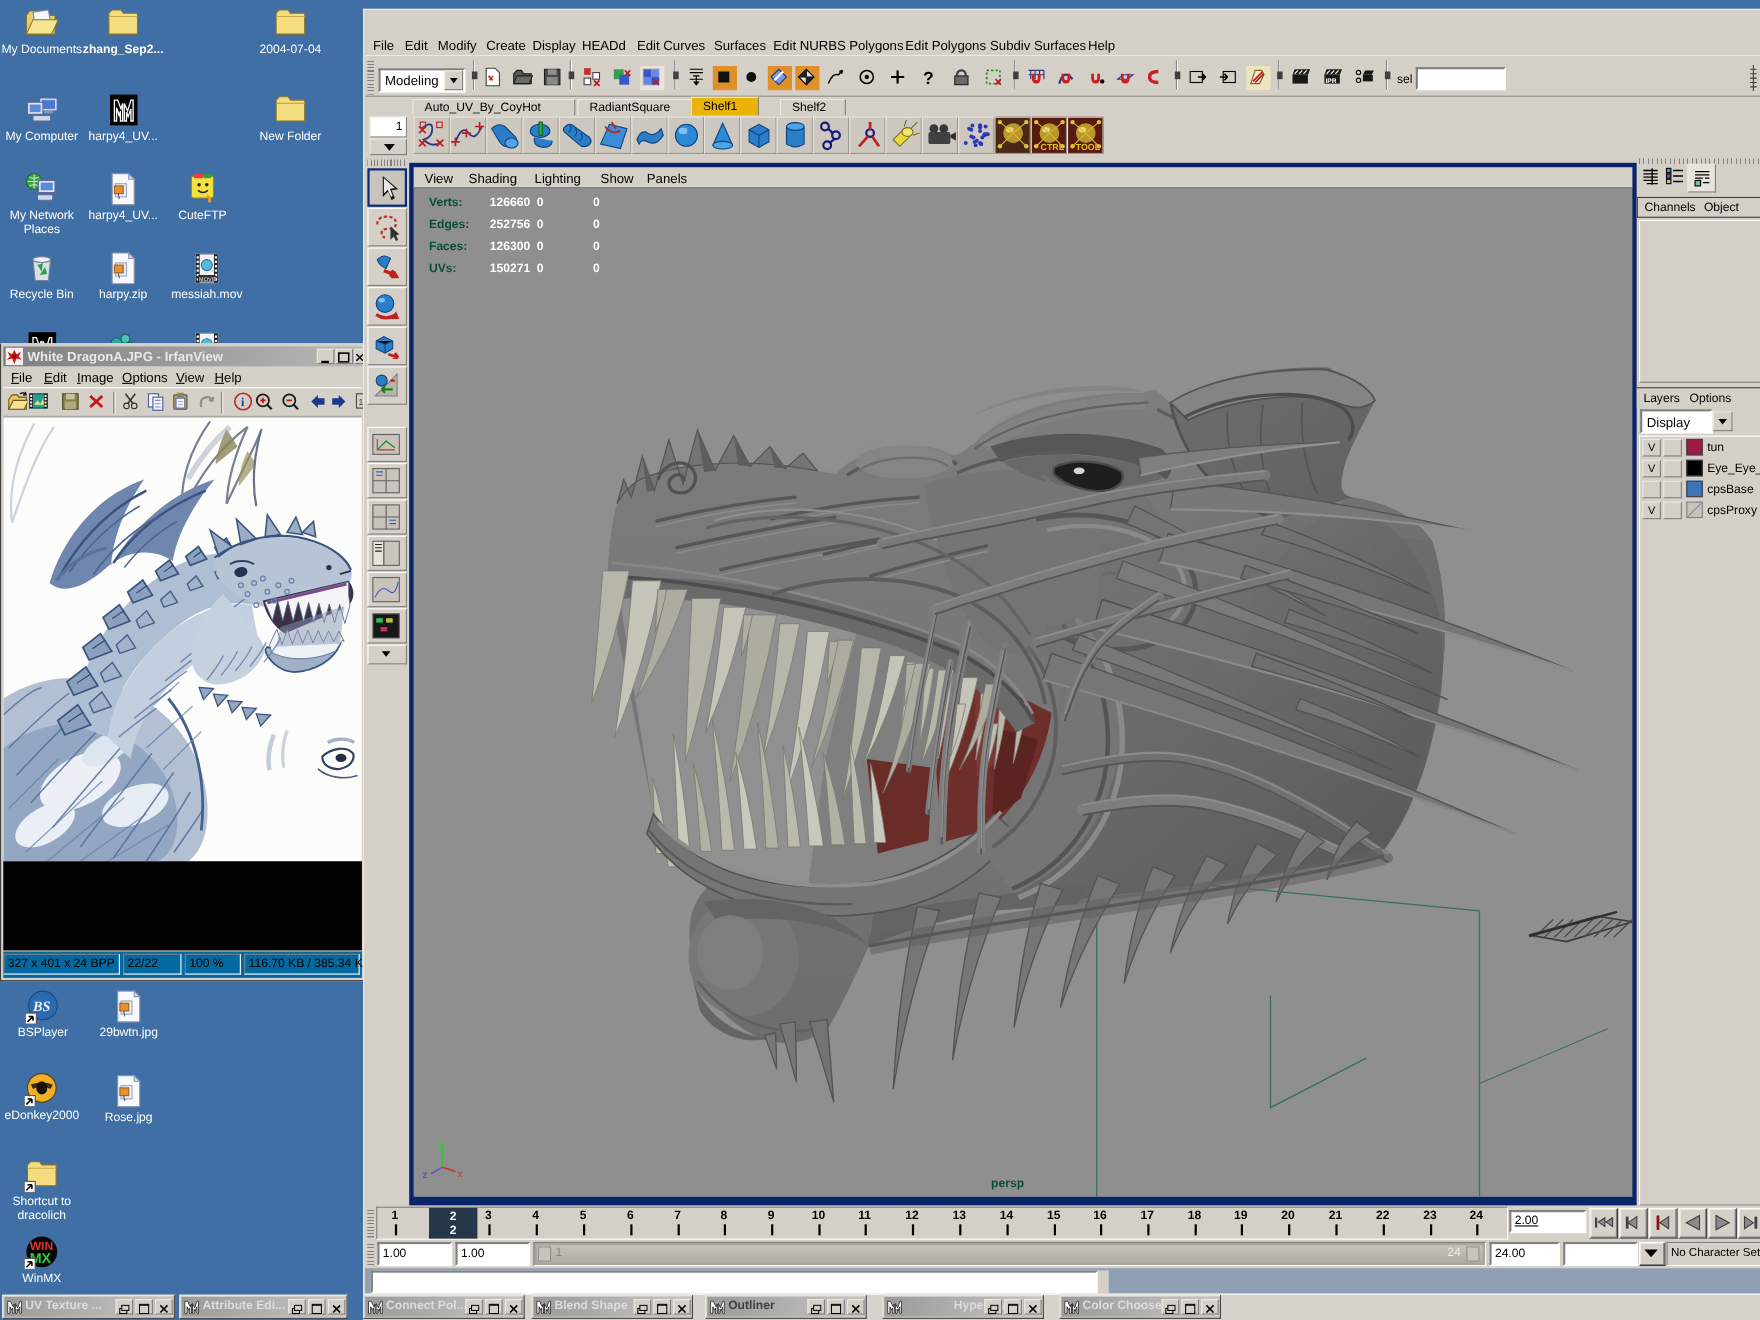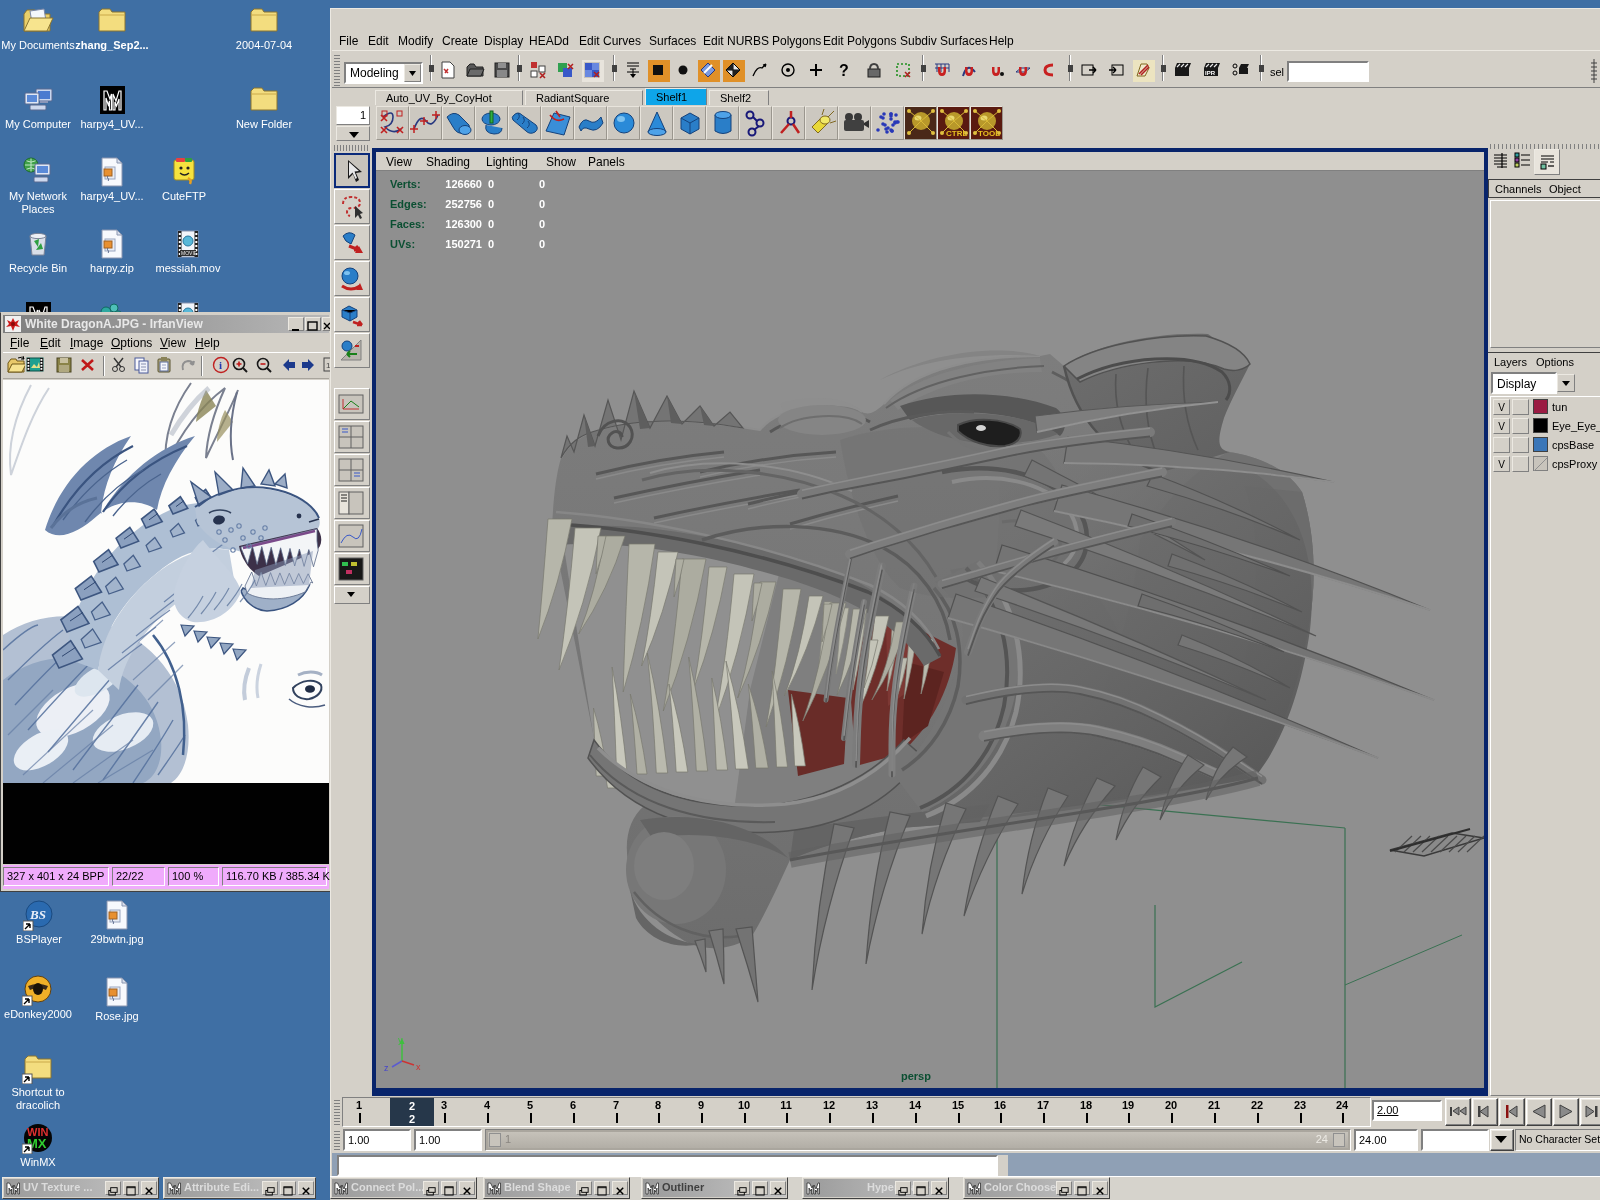--- a/index.html
+++ b/index.html
@@ -400,21 +400,21 @@
         <path d="M217 263 L230 264 L221 274 Z" fill="#93a7c2" stroke="#3d5680" stroke-width="1.2"></path>
         <path d="M230 269 L243 270 L234 280 Z" fill="#93a7c2" stroke="#3d5680" stroke-width="1.2"></path>
         <path d="M290 308 C298 300 312 298 318 305 C320 311 315 317 306 319 C297 320 290 315 290 308 Z" fill="none" stroke="#32425e" stroke-width="2"></path>
         <ellipse cx="307" cy="309" rx="5" ry="3.8" fill="#202c44"></ellipse>
         <path d="M286 319 C295 327 310 329 322 325" fill="none" stroke="#4a5c7e" stroke-width="1.5"></path>
         <path d="M295 295 C303 291 313 291 319 295" fill="none" stroke="#6a7ea0" stroke-width="3" opacity="0.6"></path>
         <path d="M246 288 C242 298 240 310 242 320" fill="none" stroke="#8a9cba" stroke-width="4" opacity="0.5"></path>
         <path d="M258 284 C254 296 253 308 255 318" fill="none" stroke="#9aaac4" stroke-width="3" opacity="0.5"></path>
       </svg></div>
 <div class="abs" style="left:2px;top:470px;width:326px;height:81px;background:#010101;"></div>
-<div class="abs" style="left:2px;top:552px;width:326px;height:24px;background:#f0abfc;">
+<div class="abs" style="left:2px;top:552px;width:326px;height:24px;background:#0369a1;">
       <div class="abs" style="left:0px;top:2px;width:106px;height:19px;border:1px solid #808080;border-bottom-color:#fff;border-right-color:#fff;font-size:11px;">
         <span class="abs" style="left:3px;top:2px;white-space:nowrap;">327 x 401 x 24 BPP</span>
       </div>
       <div class="abs" style="left:109px;top:2px;width:53px;height:19px;border:1px solid #808080;border-bottom-color:#fff;border-right-color:#fff;font-size:11px;">
         <span class="abs" style="left:3px;top:2px;white-space:nowrap;">22/22</span>
       </div>
       <div class="abs" style="left:165px;top:2px;width:51px;height:19px;border:1px solid #808080;border-bottom-color:#fff;border-right-color:#fff;font-size:11px;">
         <span class="abs" style="left:3px;top:2px;white-space:nowrap;">100 %</span>
       </div>
       <div class="abs" style="left:219px;top:2px;width:105px;height:19px;border:1px solid #808080;border-bottom-color:#fff;border-right-color:#fff;font-size:11px;">
@@ -599,21 +599,21 @@
       </div>
   </div>
 
   <div class="abs" id="shelftabs" style="left:1px; top:79px; right:0; height:17px; background:#d4d0c8; font-size:11px;">
     <div class="abs raised2" style="left:43px;top:2px;width:148px;height:15px;border-bottom:none;">
         <span class="abs" style="left:10px;top:1px;">Auto_UV_By_CoyHot</span>
       </div>
     <div class="abs raised2" style="left:193px;top:2px;width:118px;height:15px;border-bottom:none;">
         <span class="abs" style="left:10px;top:1px;">RadiantSquare</span>
       </div>
-    <div class="abs raised2" style="left:313px;top:0px;width:62px;height:17px;border-bottom:none;background:#0ea5e9;">
+    <div class="abs raised2" style="left:296px;top:0px;width:62px;height:17px;border-bottom:none;background:#eab308;">
         <span class="abs" style="left:10px;top:2px;">Shelf1</span>
       </div>
     <div class="abs raised2" style="left:377px;top:2px;width:60px;height:15px;border-bottom:none;">
         <span class="abs" style="left:10px;top:1px;">Shelf2</span>
       </div>
   </div>
 
   <div class="abs" id="shelf" style="left:1px; top:96px; right:0; height:38px; background:#d4d0c8;">
     <div class="abs raised2" style="left:4px;top:1px;width:34px;height:19px;background:#fff;">
         <span class="abs" style="right:3px;top:2px;font-size:11px;">1</span>

